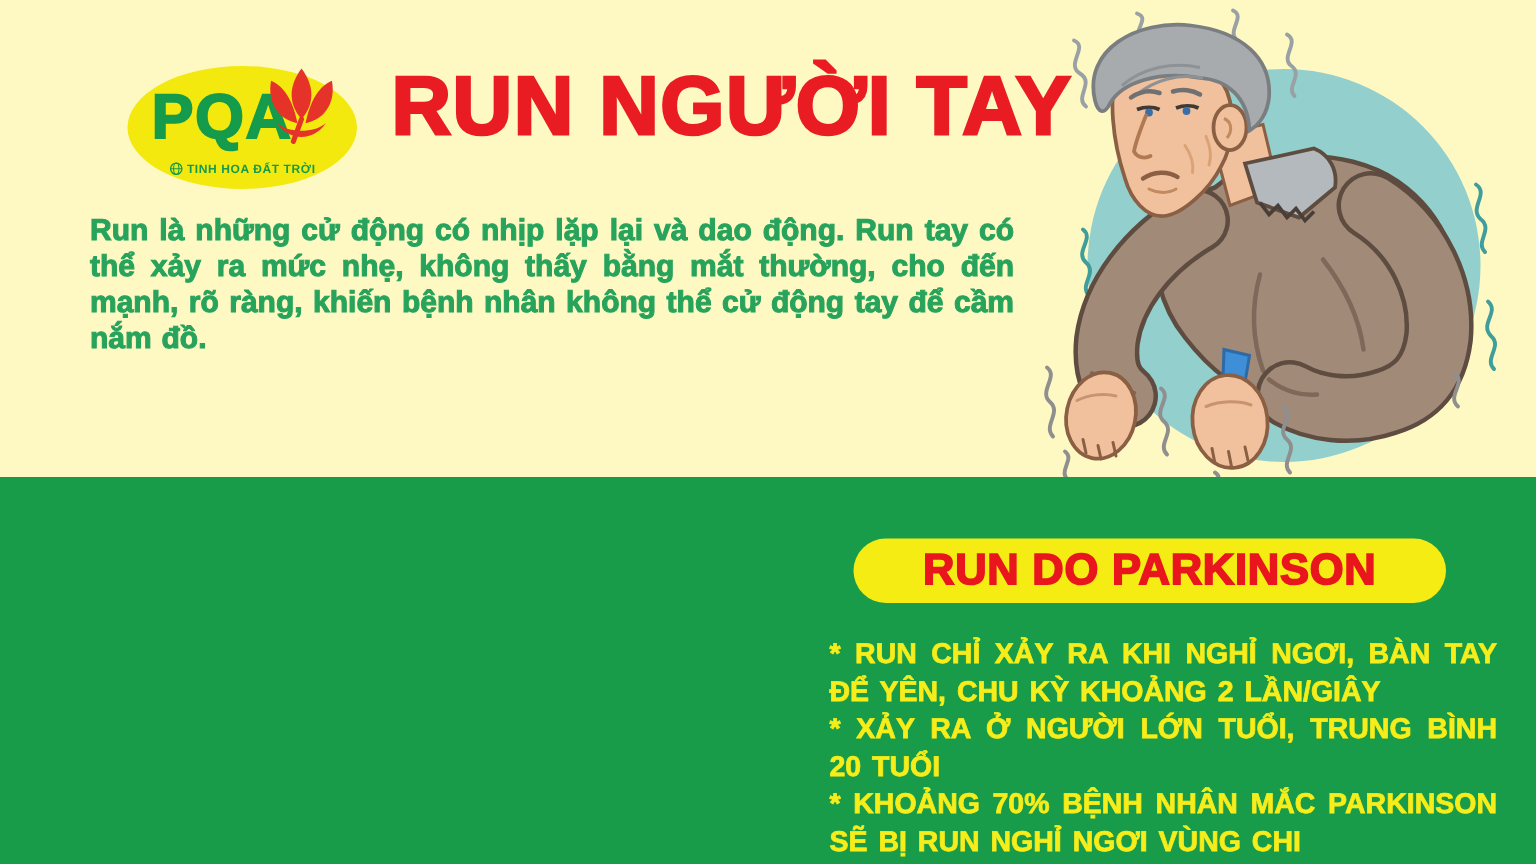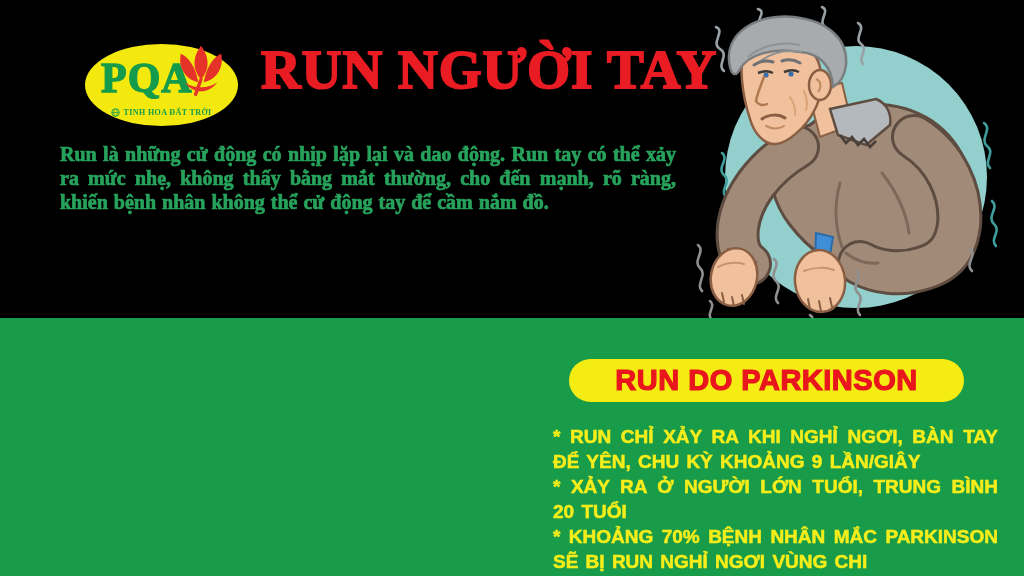--- a/index.html
+++ b/index.html
@@ -1,21 +1,21 @@
 <!DOCTYPE html>
 <html><head>
 <meta charset="utf-8">
 <style>
   * { box-sizing: border-box; }
   html,body { margin:0; padding:0; background:#ffffff; }
   body { font-family:"Liberation Sans", sans-serif; }
   .poster { position:relative; width:1024px; height:576px; background:#ffffff; overflow:hidden; }
 
   
-  .top { position:absolute; left:0; top:0; width:1024px; height:318px; background:#000000;font-family:Liberation Serif, serif; }
+  .top { position:absolute; left:0; top:0; width:1024px; height:318px; background:#fef9c3; }
 
   .logo { position:absolute; left:85px; top:44px; width:153px; height:82px;
           background:#f3e90e; border-radius:50%; }
   .logo-name { position:absolute; left:16px; top:13px; font-size:42px; font-weight:bold;
                color:#149b4b; -webkit-text-stroke:1.3px #149b4b; letter-spacing:1px; line-height:1; }
   .lotus { position:absolute; right:10px; top:0px; width:54px; height:52px; }
   .tagline-row { position:absolute; left:0; right:0; bottom:9px; display:flex;
                  justify-content:center; gap:3px; }
   .globe { width:9px; height:9px; }
   .tagline { font-size:8px; font-weight:bold; color:#149b4b; letter-spacing:0.4px; }
@@ -148,20 +148,20 @@
   </div>
 
   <div class="bottom">
 
 
     <div class="col col-right">
       <div class="pill">
         <span>RUN DO PARKINSON</span>
       </div>
       <div class="list">
-        <p class="li c-yellow">* RUN CHỈ XẢY RA KHI NGHỈ NGƠI, BÀN TAY ĐỂ YÊN, CHU KỲ KHOẢNG 9 LẦN/GIÂY</p>
+        <p class="li c-yellow">* RUN CHỈ XẢY RA KHI NGHỈ NGƠI, BÀN TAY ĐỂ YÊN, CHU KỲ KHOẢNG 2 LẦN/GIÂY</p>
         <p class="li c-yellow">* XẢY RA Ở NGƯỜI LỚN TUỔI, TRUNG BÌNH 20 TUỔI</p>
         <p class="li c-yellow">* KHOẢNG 70% BỆNH NHÂN MẮC PARKINSON SẼ BỊ RUN NGHỈ NGƠI VÙNG CHI</p>
       </div>
     </div>
 
   </div>
 </div>
 
 </body></html>

